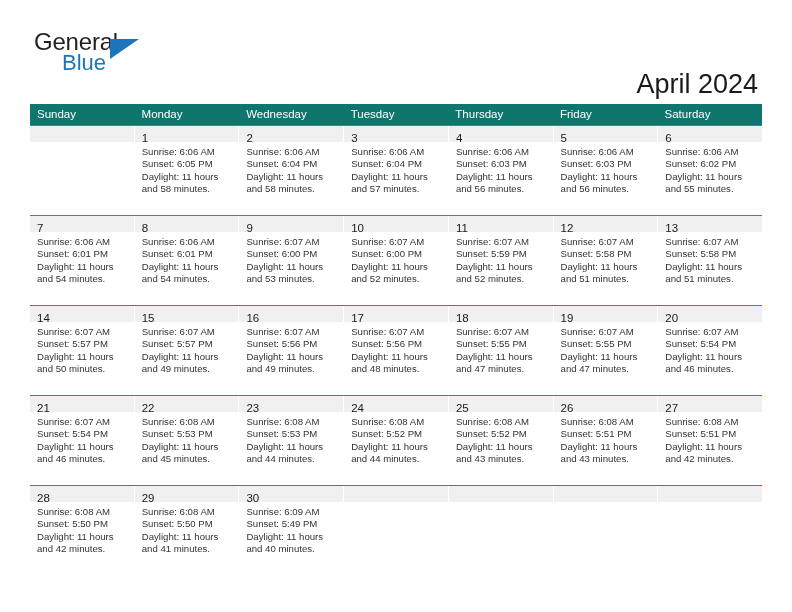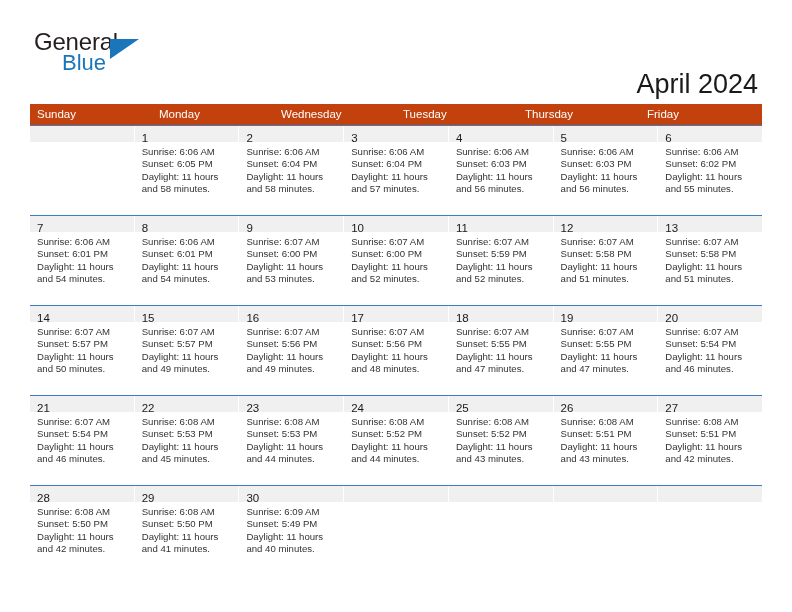--- a/index.html
+++ b/index.html
@@ -87,21 +87,21 @@
 
   
   .calendar {
     position: absolute;
     left: 30px;
     top: 104px;
     width: 732px;
   }
   .dow-row {
     display: flex;
-    background: #c2410c;
+    background: #0f766e;
   }
   .dow {
     flex: 1 1 0;
     box-sizing: border-box;
     height: 21px;
     line-height: 21px;
     padding-left: 7px;
     color: #ffffff;
     font-size: 11.5px;
     white-space: nowrap;
@@ -167,20 +167,21 @@
 
   <div class="calendar">
 
     <div class="dow-row">
       <div class="dow">Sunday</div>
       <div class="dow">Monday</div>
       <div class="dow">Wednesday</div>
       <div class="dow">Tuesday</div>
       <div class="dow">Thursday</div>
       <div class="dow">Friday</div>
+      <div class="dow">Saturday</div>
     </div>
 
     <div class="week">
       <div class="day empty">
         <div class="daynum-band"><span class="daynum"></span></div>
         <div class="details">
           <div></div>
           <div></div>
           <div></div>
           <div></div>

